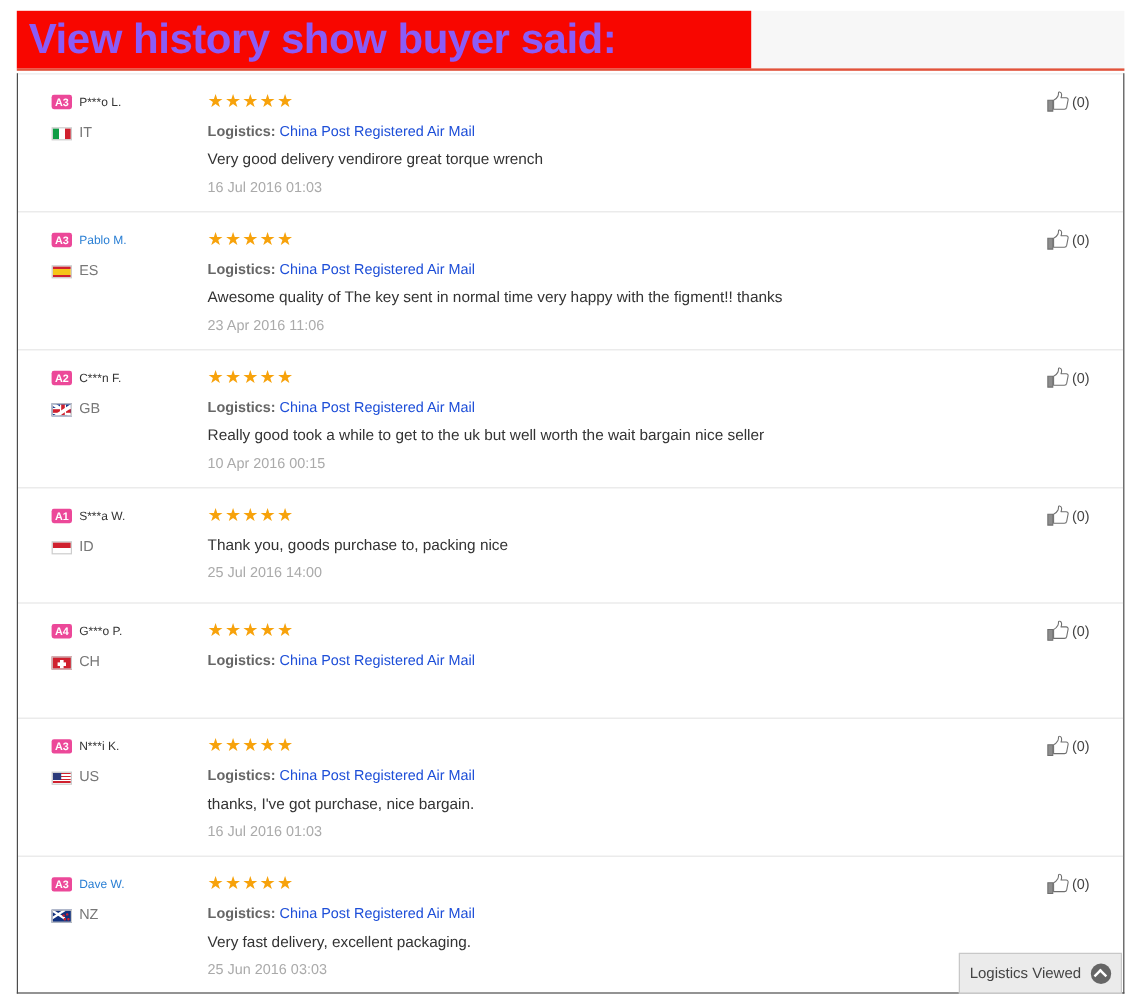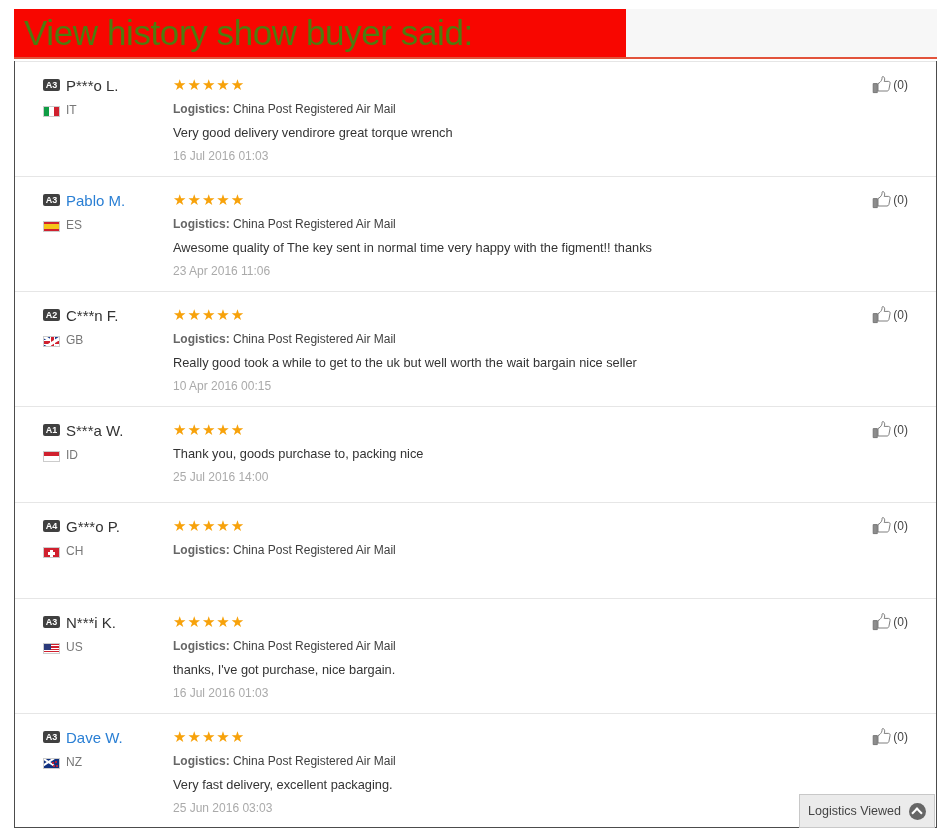--- a/index.html
+++ b/index.html
@@ -45,23 +45,23 @@
     height: 48px;
     background: #f80600;
   }
   #header-title {
     position: absolute;
     left: 10px;
     top: 1px;
     width: 600px;
     height: 47px;
     line-height: 46px;
-    color: #4d7c0f;
+    color: #8b5cf6;
     font-size: 35px;
-    font-weight: normal;
+    font-weight: bold;
     letter-spacing: -0.4px;
     white-space: nowrap;
     font-family: "Liberation Sans", "DejaVu Sans", sans-serif;
   }
 
   
   #reviews-panel {
     position: absolute;
     left: 14px;
     top: 61px;
@@ -101,35 +101,35 @@
   }
   .reviewer-line {
     display: flex;
     align-items: center;
     height: 18px;
     margin-bottom: 7px;
     white-space: nowrap;
   }
   .level-badge {
     display: inline-block;
-    background: #404040;
+    background: #ec4899;
     color: #ffffff;
     font-size: 9px;
     font-weight: bold;
     line-height: 12px;
     height: 12px;
     min-width: 15px;
     text-align: center;
     padding: 0 1px;
     border-radius: 2px;
     margin-right: 6px;
     font-family: "Liberation Sans", "DejaVu Sans", sans-serif;
   }
   .reviewer-name {
-    font-size: 15px;
+    font-size: 10px;
     color: #333333;
     font-weight: normal;
   }
   .reviewer-name.link {
     color: #2a7fd4;
   }
   .country-line {
     display: flex;
     align-items: flex-end;
     height: 16px;
@@ -170,21 +170,21 @@
     line-height: 18px;
     margin-bottom: 6px;
     color: #999999;
     white-space: nowrap;
   }
   .logistics .logistics-label {
     color: #666666;
     font-weight: bold;
   }
   .logistics .logistics-value {
-    color: #404040;
+    color: #1d4ed8;
   }
   .review-text {
     font-size: 12.8px;
     line-height: 18px;
     color: #333333;
     margin-bottom: 6px;
     word-wrap: break-word;
   }
   .review-date {
     font-size: 12px;

